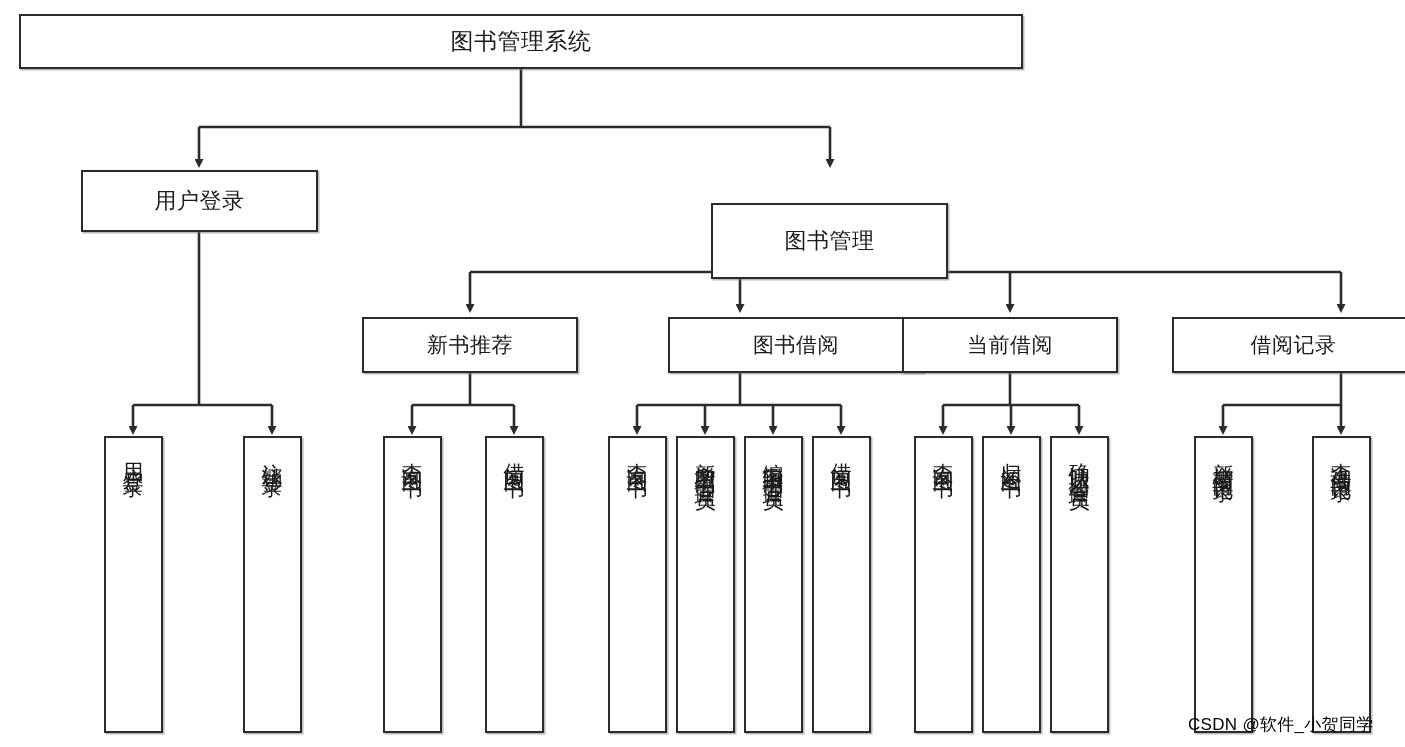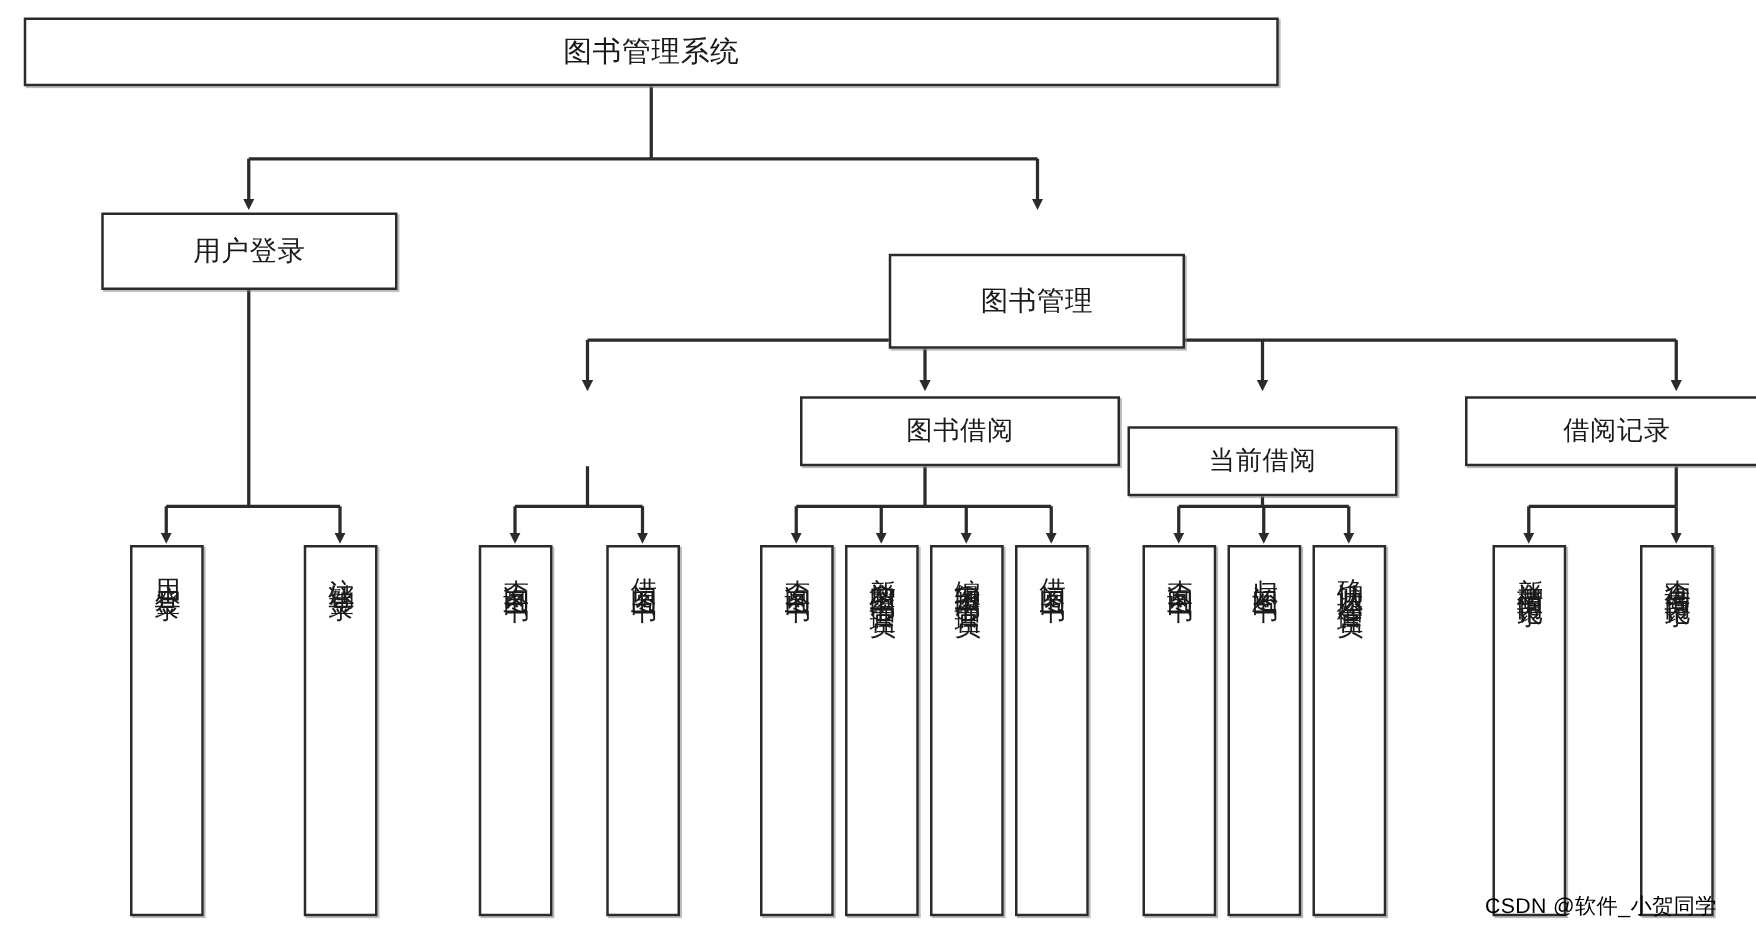--- a/index.html
+++ b/index.html
@@ -137,24 +137,27 @@
     <span class="label">图书管理系统</span>
   </div>
 
   <div class="node lvl1" style="left:81px; top:170px; width:237px; height:62px;">
     <span class="label">用户登录</span>
   </div>
   <div class="node lvl1" style="left:711px; top:170px; width:237px; height:76px;margin-top:33px;">
     <span class="label">图书管理</span>
   </div>
 
-  <div class="node lvl2" style="left:640px; top:317px; width:256px; height:56px;">
+  <div class="node lvl2" style="left:362px; top:317px; width:216px; height:56px;">
+    <span class="label">新书推荐</span>
+  </div>
+  <div class="node lvl2" style="left:668px; top:317px; width:256px; height:56px;">
     <span class="label">图书借阅</span>
   </div>
-  <div class="node lvl2" style="left:902px; top:317px; width:216px; height:56px;margin-top:24px;">
+  <div class="node lvl2" style="left:902px; top:317px; width:216px; height:56px;">
     <span class="label">当前借阅</span>
   </div>
   <div class="node lvl2" style="left:1172px; top:317px; width:243px; height:56px;">
     <span class="label">借阅记录</span>
   </div>
 
   <div class="node leaf" style="left:104px; top:436px; width:59px; height:297px;">
     <span class="label">用户登录</span>
   </div>
   <div class="node leaf" style="left:243px; top:436px; width:59px; height:297px;">

